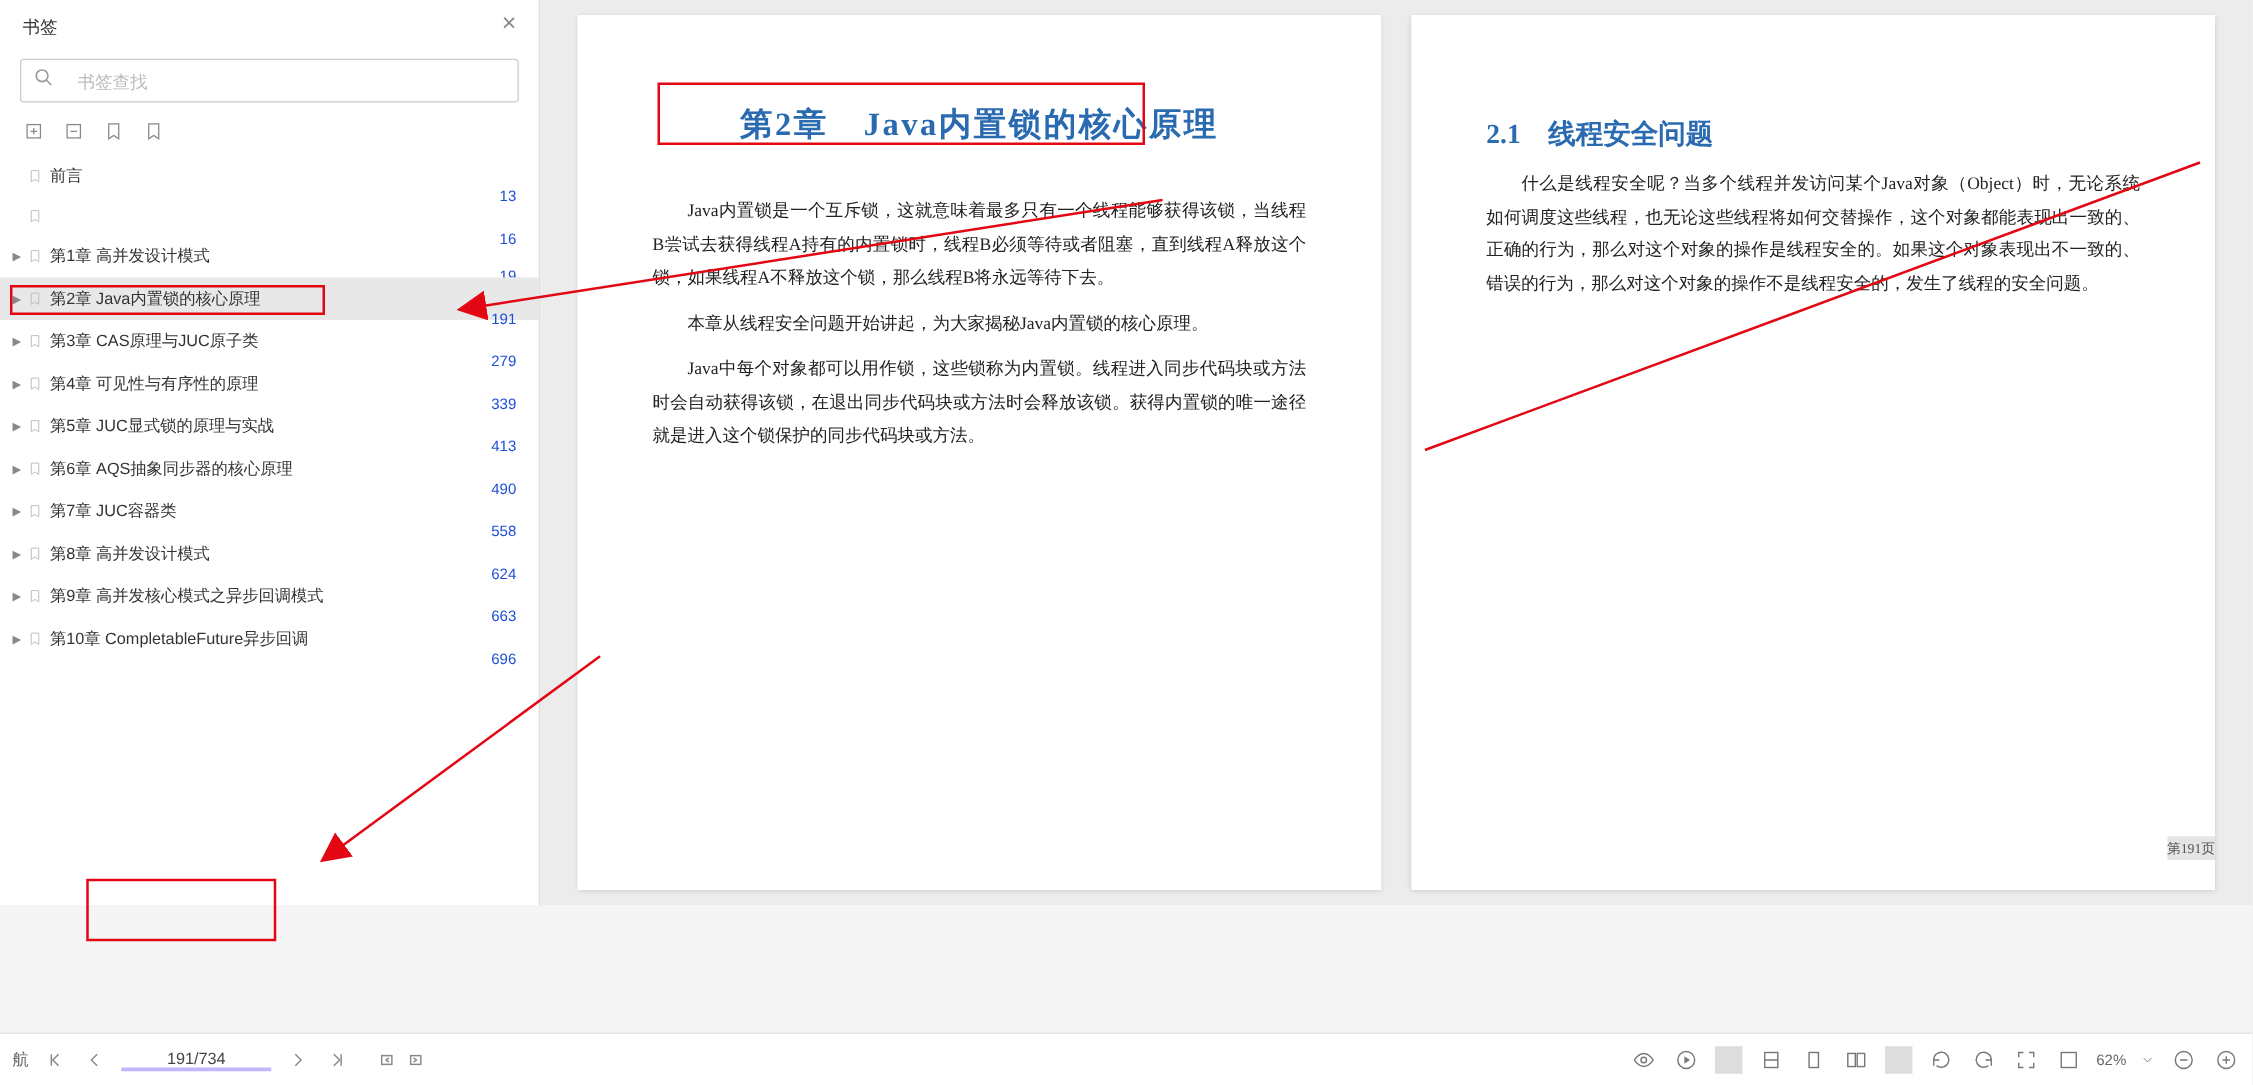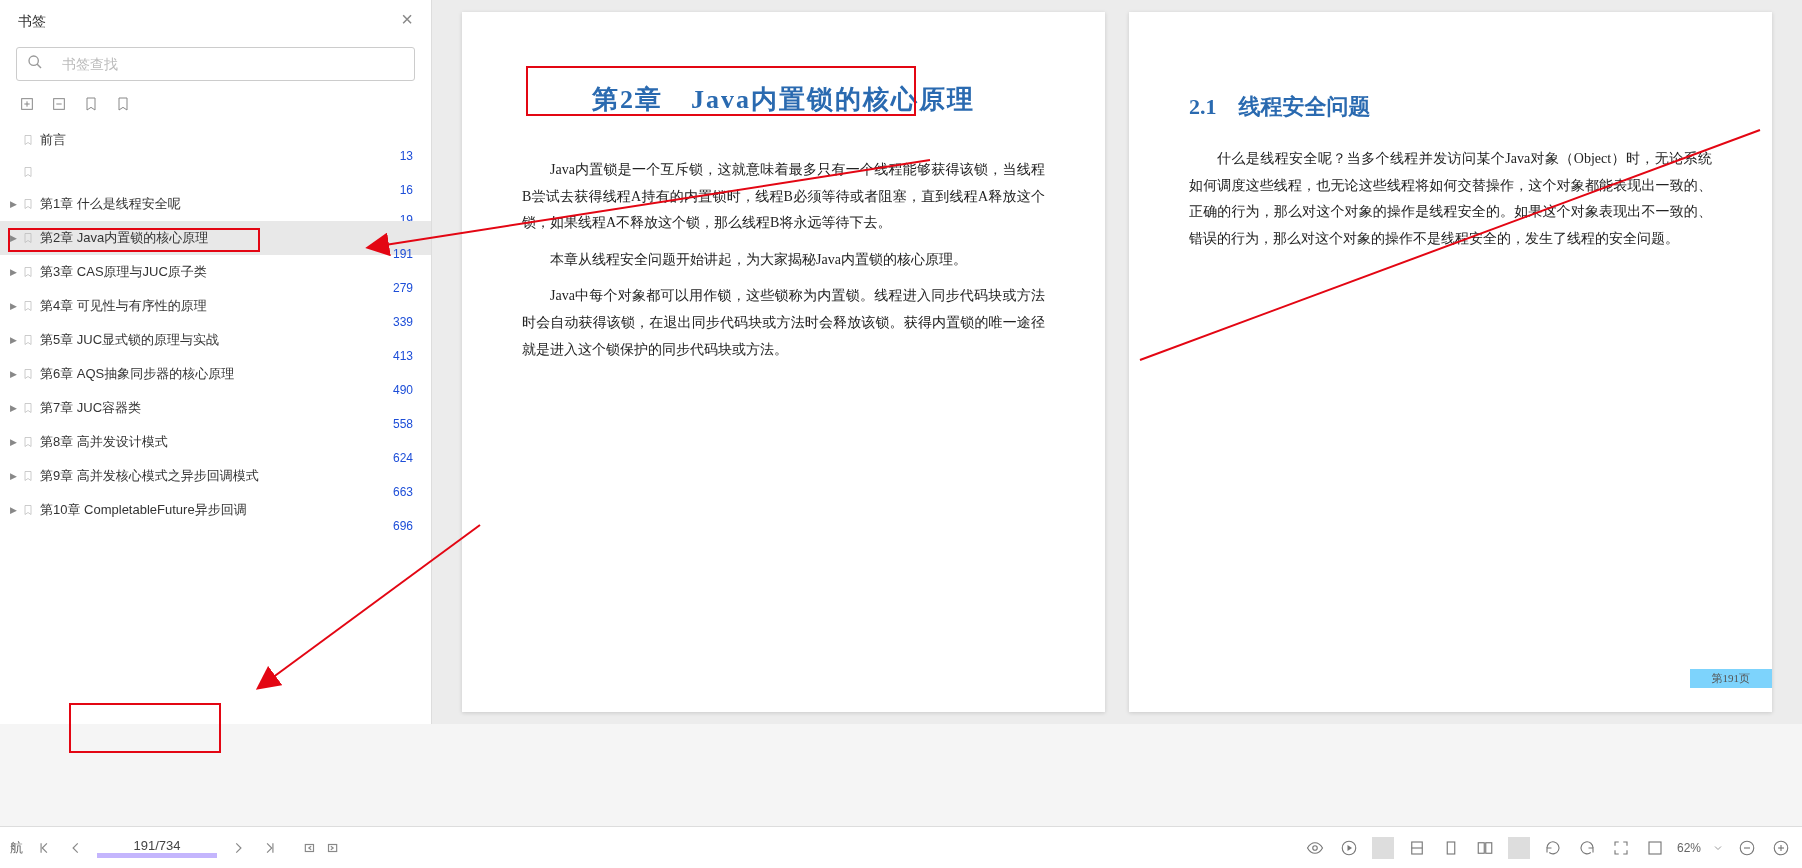--- a/index.html
+++ b/index.html
@@ -27,30 +27,30 @@
   .bm-icon { width: 12px; height: 14px; margin-right: 6px; }
   .bm-icon svg { width: 12px; height: 14px; fill: none; stroke: #bbb; stroke-width: 1.5; }
   .bookmark-label { flex: 1; color: #333; }
   .bookmark-page { color: #1d4ed8; font-size: 12px; padding-left: 10px; position: absolute; right: 18px; top: 26px; }
   .redbox { position: absolute; border: 2px solid #e30613; pointer-events: none; }
   
   .doc-area { position: absolute; left: 432px; top: 0; right: 0; bottom: 144px; background: #ececec; display: flex; gap: 24px; padding: 12px 30px; overflow: hidden; }
   .page { background: #fff; box-shadow: 0 1px 4px rgba(0,0,0,.15); flex: 1; padding: 50px 60px 30px 60px; position: relative; font-family: "SimSun", serif; }
   .page-right-clip { width: 560px; }
   .page-title-ch { color: #2a6ab0; font-size: 26px; text-align: center; margin: 20px 0 40px; letter-spacing: 2px; }
-  .section-title { color: #2a6ab0; font-size: 22px; margin: 30px 0 24px; }
+  .section-title { color: #2a6ab0; font-size: 22px; margin: 30px 0 13px; }
   .para { font-size: 14px; line-height: 1.9; color: #222; text-indent: 2em; margin-bottom: 10px; text-align: justify; }
   
-  .page-badge { position: absolute; right: 0; bottom: 24px; background: #7dd3fc; color: #555; font-size: 11px; padding: 2px 22px; }
+  .page-badge { position: absolute; right: 0; bottom: 24px; background: #e5e5e5; color: #555; font-size: 11px; padding: 2px 0; }
   
   .bottom-bar { position: absolute; left: 0; right: 0; bottom: 0; height: 42px; background: #fff; border-top: 1px solid #ddd; display: flex; align-items: center; padding: 0 10px; font-size: 13px; color: #666; }
   .nav-group { display: flex; align-items: center; gap: 10px; }
   .nav-btn { width: 22px; height: 22px; display: inline-flex; align-items: center; justify-content: center; cursor: pointer; color: #888; }
   .nav-btn svg { width: 14px; height: 14px; fill: none; stroke: #888; stroke-width: 2; }
-  .page-input { width: 120px; text-align: center; border: none; border-bottom: 5px solid #c4b5fd; font-size: 13px; color: #444; outline: none; }
+  .page-input { width: 120px; text-align: center; border: none; border-bottom: 3px solid #c4b5fd; font-size: 13px; color: #444; outline: none; }
   .flex-spacer { flex: 1; }
   .right-tools { display: flex; align-items: center; gap: 12px; }
   .right-tools span { display: inline-flex; align-items: center; justify-content: center; width: 22px; height: 22px; cursor: pointer; }
   .right-tools svg { width: 18px; height: 18px; fill: none; stroke: #777; stroke-width: 1.5; }
   .zoom-text { font-size: 12px; color: #666; }
   .divider { width: 1px; height: 20px; background: #ddd; }
   
   .arrow-svg { position: absolute; pointer-events: none; }
 </style>
 </head>
@@ -110,21 +110,21 @@
         <span class="bm-icon"><svg viewBox="0 0 24 24">
             <path d="M6 3h12v18l-6-4-6 4z"></path>
           </svg></span>
         <span class="bookmark-page">16</span>
       </div>
       <div class="bookmark-item">
         <span class="tri">▶</span>
         <span class="bm-icon"><svg viewBox="0 0 24 24">
             <path d="M6 3h12v18l-6-4-6 4z"></path>
           </svg></span>
-        <span class="bookmark-label">第1章 什么是线程安全呢</span>
+        <span class="bookmark-label">第1章 高并发设计模式</span>
         <span class="bookmark-page">19</span>
       </div>
       <div class="bookmark-item active">
         <span class="tri">▶</span>
         <span class="bm-icon"><svg viewBox="0 0 24 24">
             <path d="M6 3h12v18l-6-4-6 4z"></path>
           </svg></span>
         <span class="bookmark-label">第2章 Java内置锁的核心原理</span>
         <span class="bookmark-page">191</span>
       </div>

